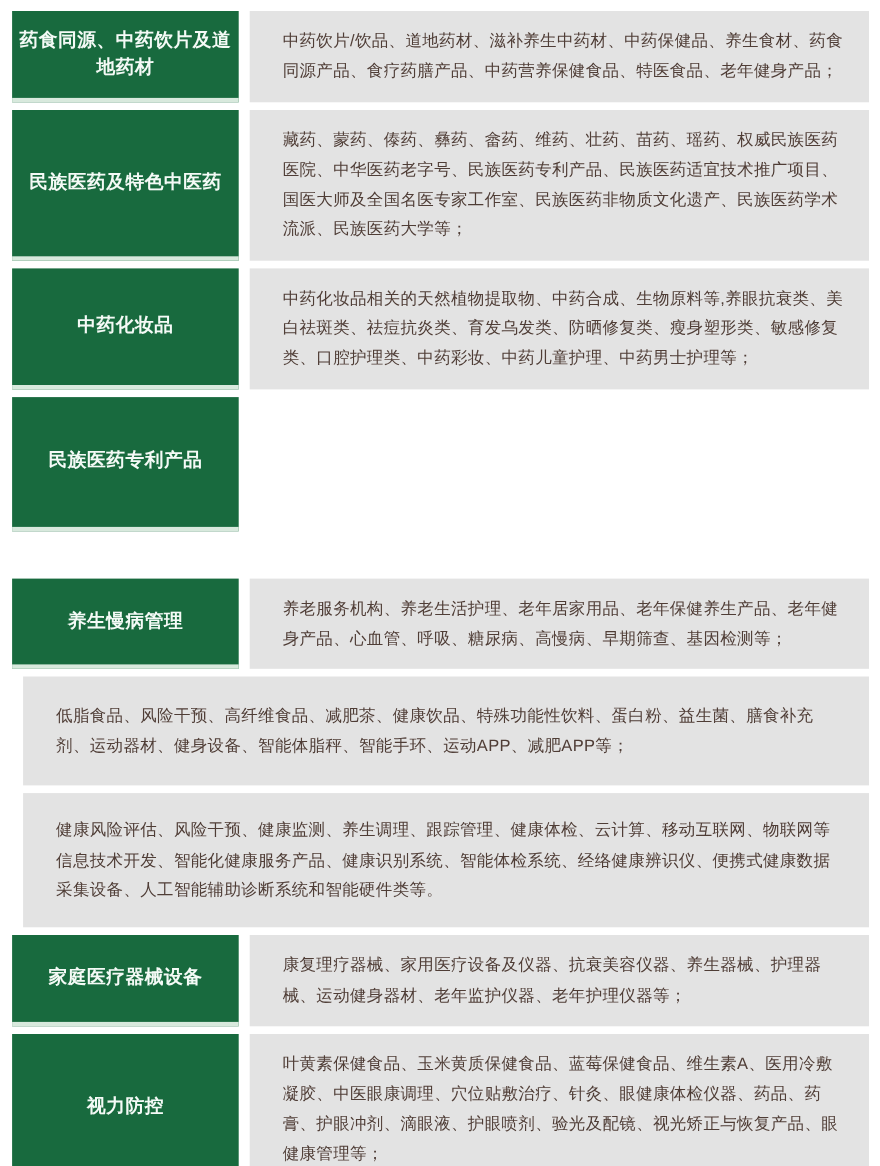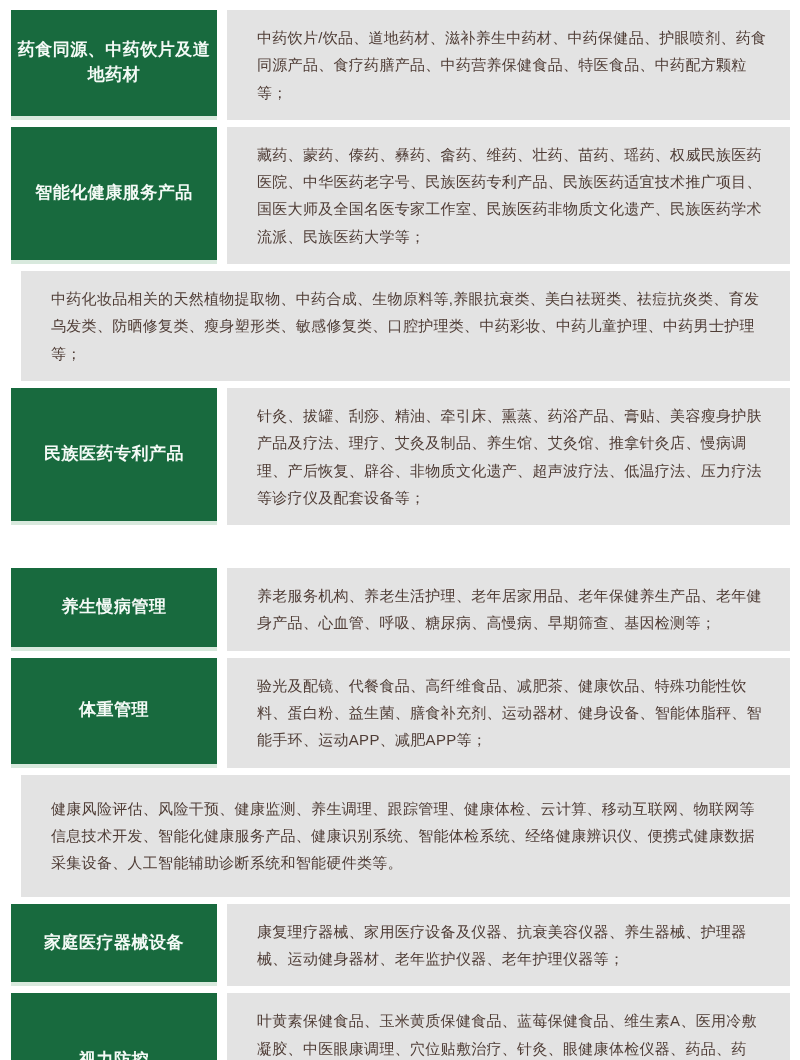--- a/index.html
+++ b/index.html
@@ -60,50 +60,49 @@
   .row:nth-child(10) { min-height: 119px; }
 </style>
 </head>
 <body>
 
 <div class="table-wrap">
 
   <div class="row">
     <div class="cat">药食同源、中药饮片及道地药材</div>
     <div class="gap"></div>
-    <div class="desc">中药饮片/饮品、道地药材、滋补养生中药材、中药保健品、护眼喷剂、药食同源产品、食疗药膳产品、中药营养保健食品、特医食品、中药配方颗粒等；</div>
+    <div class="desc">中药饮片/饮品、道地药材、滋补养生中药材、中药保健品、养生食材、药食同源产品、食疗药膳产品、中药营养保健食品、特医食品、老年健身产品；</div>
   </div>
 
   <div class="row">
-    <div class="cat">智能化健康服务产品</div>
+    <div class="cat">民族医药及特色中医药</div>
     <div class="gap"></div>
     <div class="desc">藏药、蒙药、傣药、彝药、畲药、维药、壮药、苗药、瑶药、权威民族医药医院、中华医药老字号、民族医药专利产品、民族医药适宜技术推广项目、国医大师及全国名医专家工作室、民族医药非物质文化遗产、民族医药学术流派、民族医药大学等；</div>
   </div>
 
   <div class="row">
+    <div class="cat">中药化妆品</div>
     <div class="gap"></div>
     <div class="desc">中药化妆品相关的天然植物提取物、中药合成、生物原料等,养眼抗衰类、美白祛斑类、祛痘抗炎类、育发乌发类、防晒修复类、瘦身塑形类、敏感修复类、口腔护理类、中药彩妆、中药儿童护理、中药男士护理等；</div>
   </div>
 
   <div class="row">
     <div class="cat">民族医药专利产品</div>
     <div class="gap"></div>
-    <div class="desc">针灸、拔罐、刮痧、精油、牵引床、熏蒸、药浴产品、膏贴、美容瘦身护肤产品及疗法、理疗、艾灸及制品、养生馆、艾灸馆、推拿针灸店、慢病调理、产后恢复、辟谷、非物质文化遗产、超声波疗法、低温疗法、压力疗法等诊疗仪及配套设备等；</div>
   </div>
 
   <div class="row">
     <div class="cat">养生慢病管理</div>
     <div class="gap"></div>
     <div class="desc">养老服务机构、养老生活护理、老年居家用品、老年保健养生产品、老年健身产品、心血管、呼吸、糖尿病、高慢病、早期筛查、基因检测等；</div>
   </div>
 
   <div class="row">
-    <div class="cat">体重管理</div>
     <div class="gap"></div>
-    <div class="desc">验光及配镜、代餐食品、高纤维食品、减肥茶、健康饮品、特殊功能性饮料、蛋白粉、益生菌、膳食补充剂、运动器材、健身设备、智能体脂秤、智能手环、运动APP、减肥APP等；</div>
+    <div class="desc">低脂食品、风险干预、高纤维食品、减肥茶、健康饮品、特殊功能性饮料、蛋白粉、益生菌、膳食补充剂、运动器材、健身设备、智能体脂秤、智能手环、运动APP、减肥APP等；</div>
   </div>
 
   <div class="row">
     <div class="gap"></div>
     <div class="desc">健康风险评估、风险干预、健康监测、养生调理、跟踪管理、健康体检、云计算、移动互联网、物联网等信息技术开发、智能化健康服务产品、健康识别系统、智能体检系统、经络健康辨识仪、便携式健康数据采集设备、人工智能辅助诊断系统和智能硬件类等。</div>
   </div>
 
   <div class="row">
     <div class="cat">家庭医疗器械设备</div>
     <div class="gap"></div>

